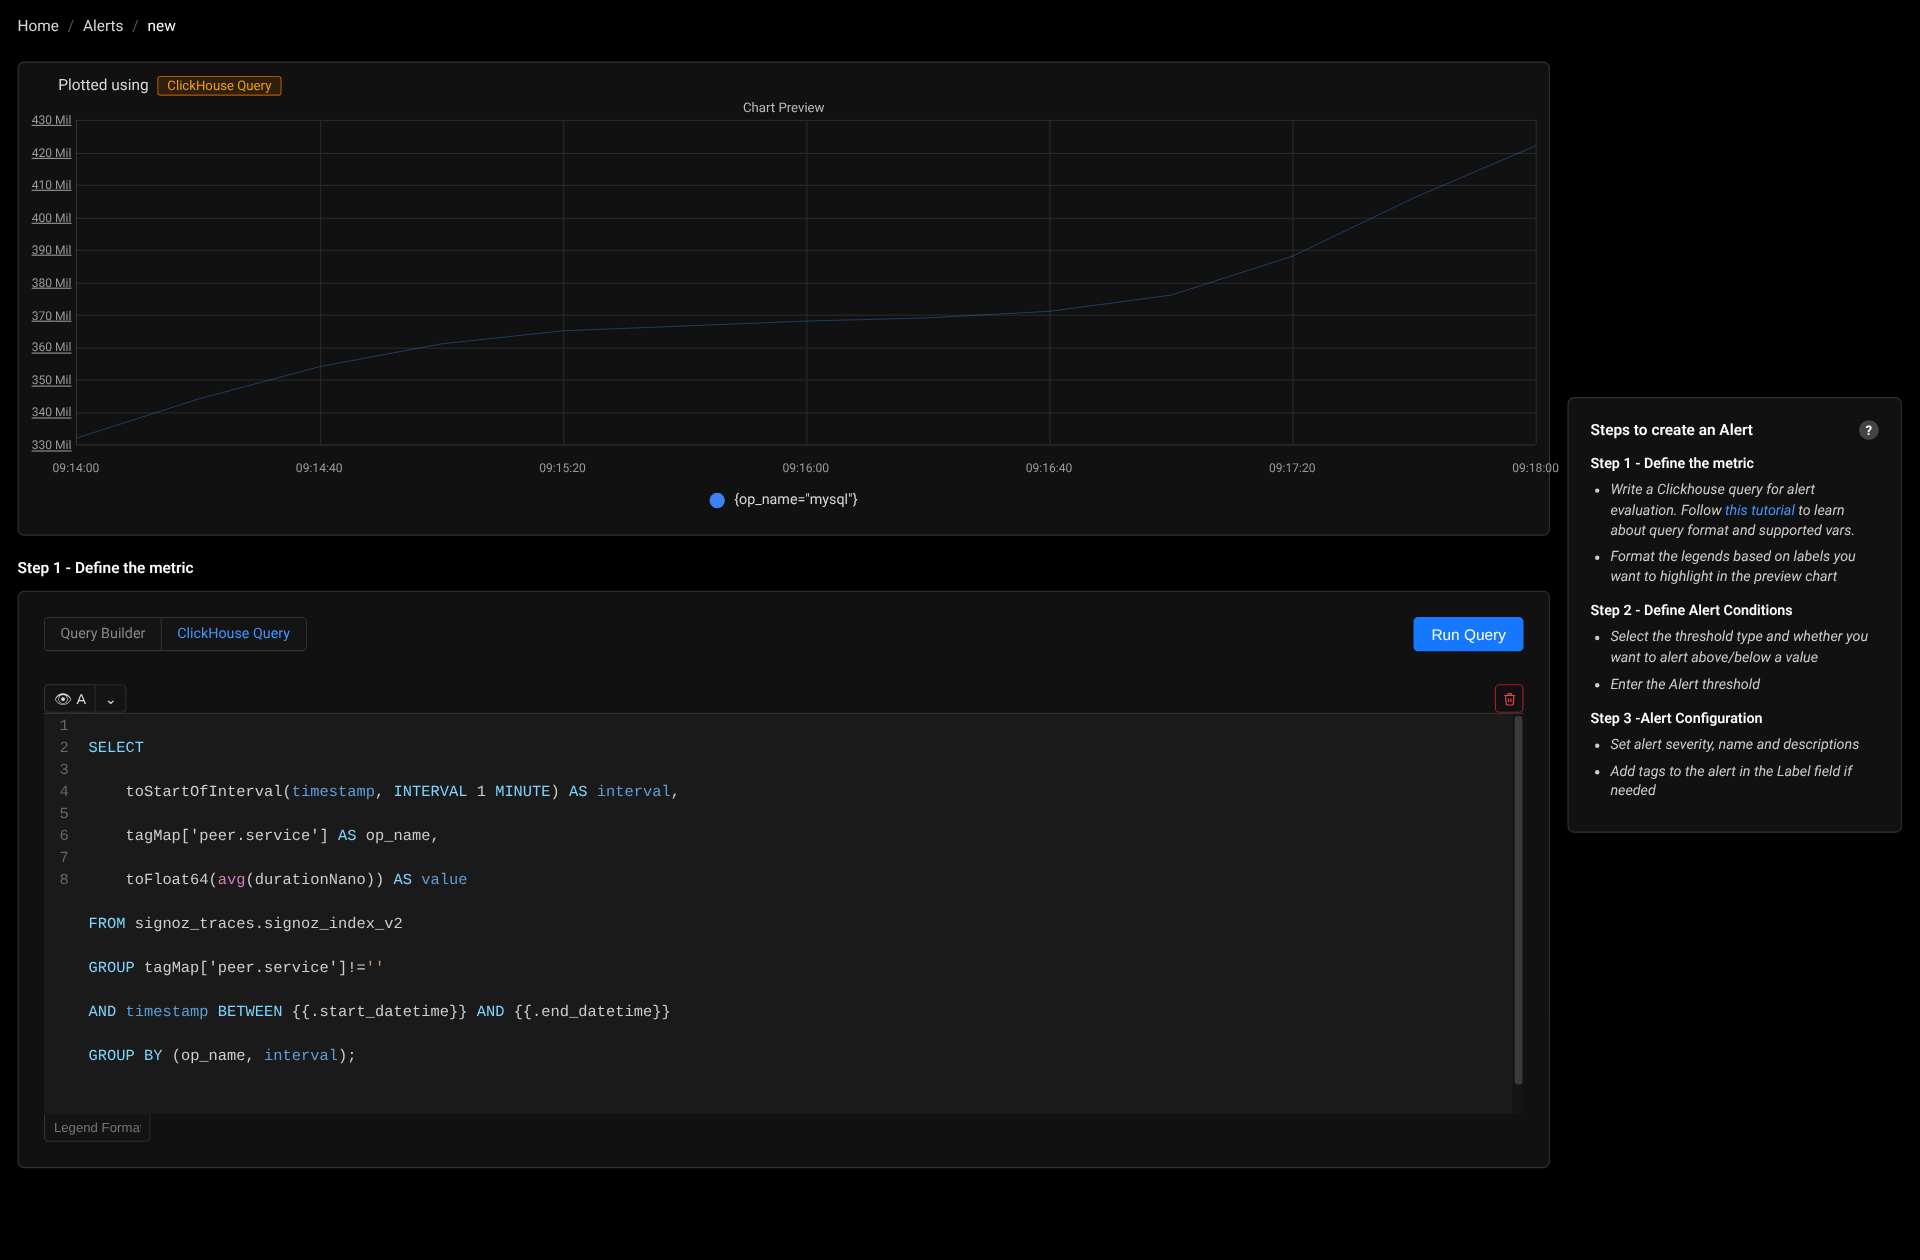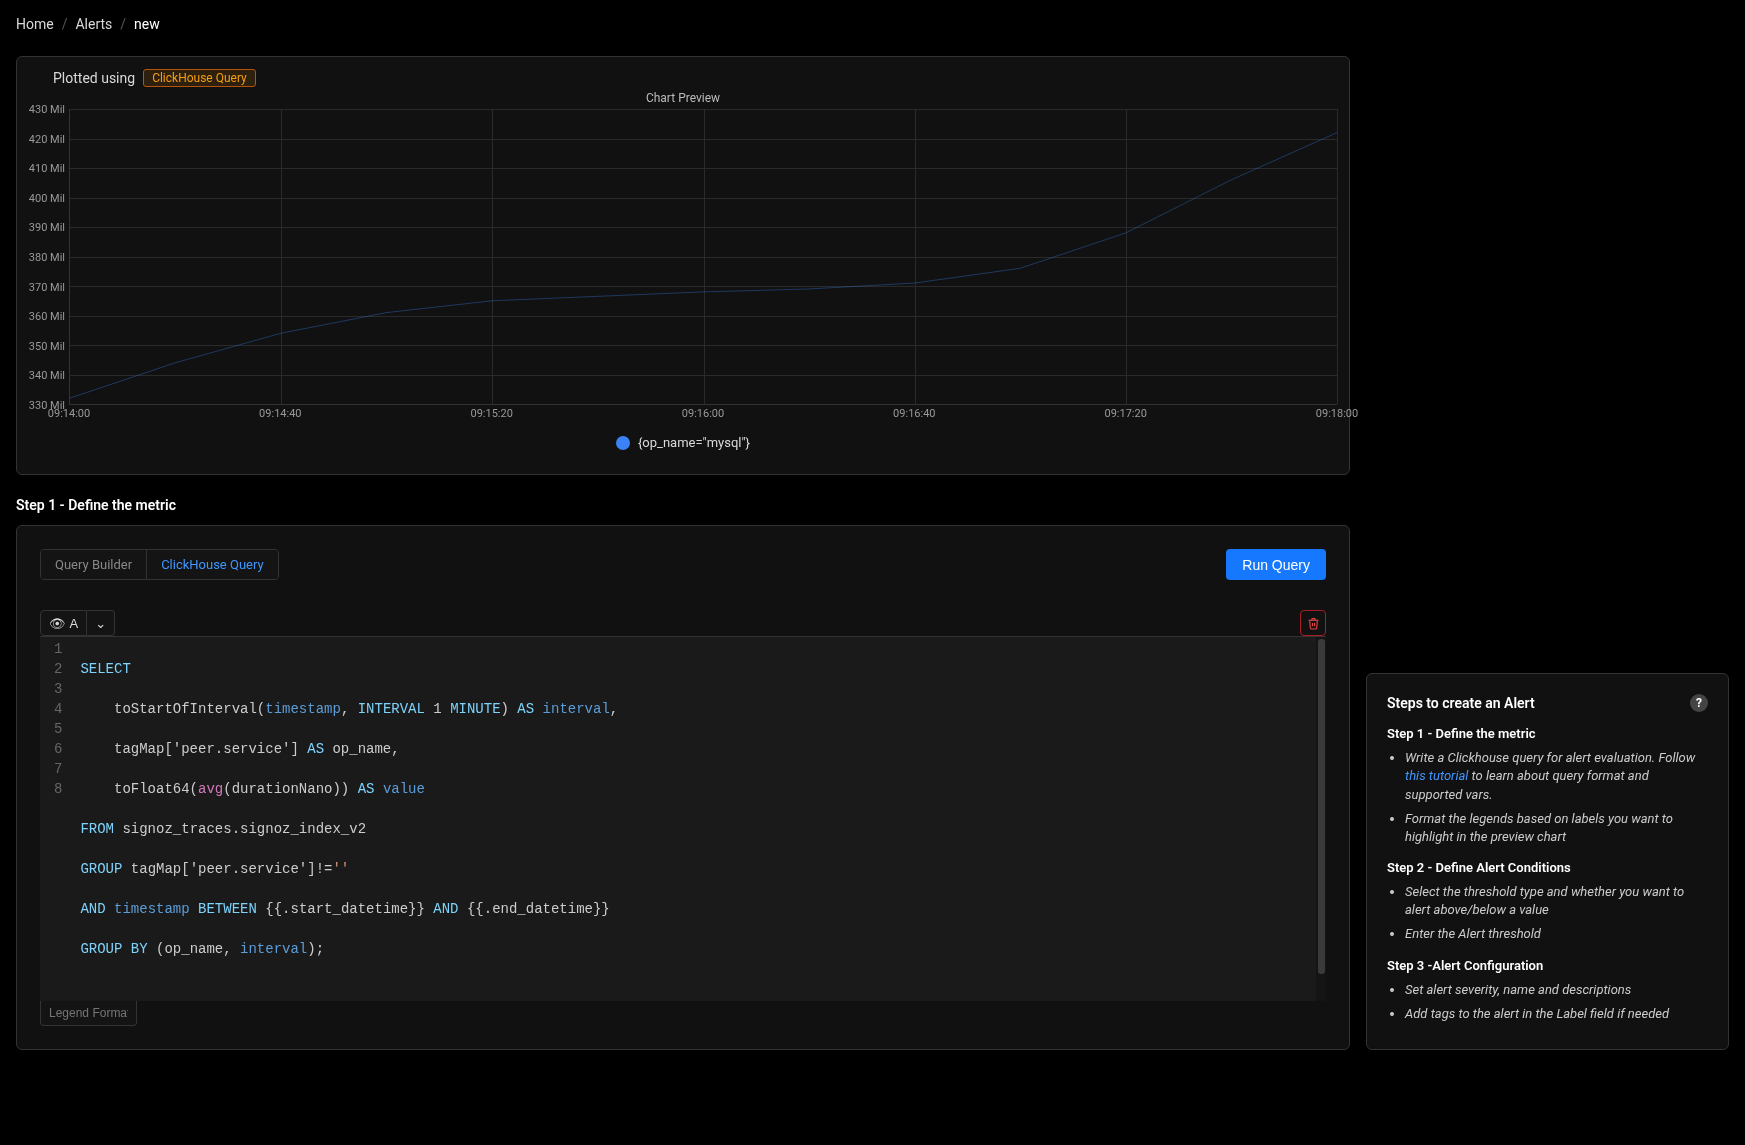--- a/index.html
+++ b/index.html
@@ -16,24 +16,24 @@
     gap: 8px;
     margin-bottom: 24px;
     font-size: 14px;
   }
   .breadcrumb a { color: #d9d9d9; text-decoration: none; cursor: pointer; }
   .breadcrumb .sep { color: #555; }
   .breadcrumb .current { color: #fff; }
   .main-row {
     display: flex;
     gap: 16px;
-    align-items: flex-end;
+    align-items: center;
   }
   .left-col { flex: 1; }
-  .right-col { width: 363px; }
+  .right-col { width: 304px; }
   .panel {
     background: #111;
     border: 1px solid #333;
     border-radius: 6px;
     padding: 20px;
   }
   .chart-panel {
     padding: 12px 12px 24px 12px;
   }
   .plotted-row {
@@ -67,39 +67,41 @@
     width: 40px;
     position: relative;
     font-size: 11px;
     color: #999;
   }
   .y-tick {
     position: absolute;
     right: 4px;
     transform: translateY(-50%);
     white-space: nowrap;
+    text-decoration: underline;
   }
   .plot {
     flex: 1;
     position: relative;
     border-left: 1px solid #333;
     border-bottom: 1px solid #333;
   }
   .grid-v, .grid-h {
     position: absolute;
     background: #2a2a2a;
   }
   .grid-v { width: 1px; top: 0; bottom: 0; }
   .grid-h { height: 1px; left: 0; right: 0; }
   .x-axis {
     margin-left: 40px;
     position: relative;
     height: 16px;
     font-size: 11px;
     color: #999;
+    margin-top: 12px;
   }
   .x-tick {
     position: absolute;
     transform: translateX(-50%);
     top: 2px;
     white-space: nowrap;
   }
   svg.line { position: absolute; top:0; left:0; width:100%; height:100%; overflow: visible; }
   .legend {
     display: flex;

